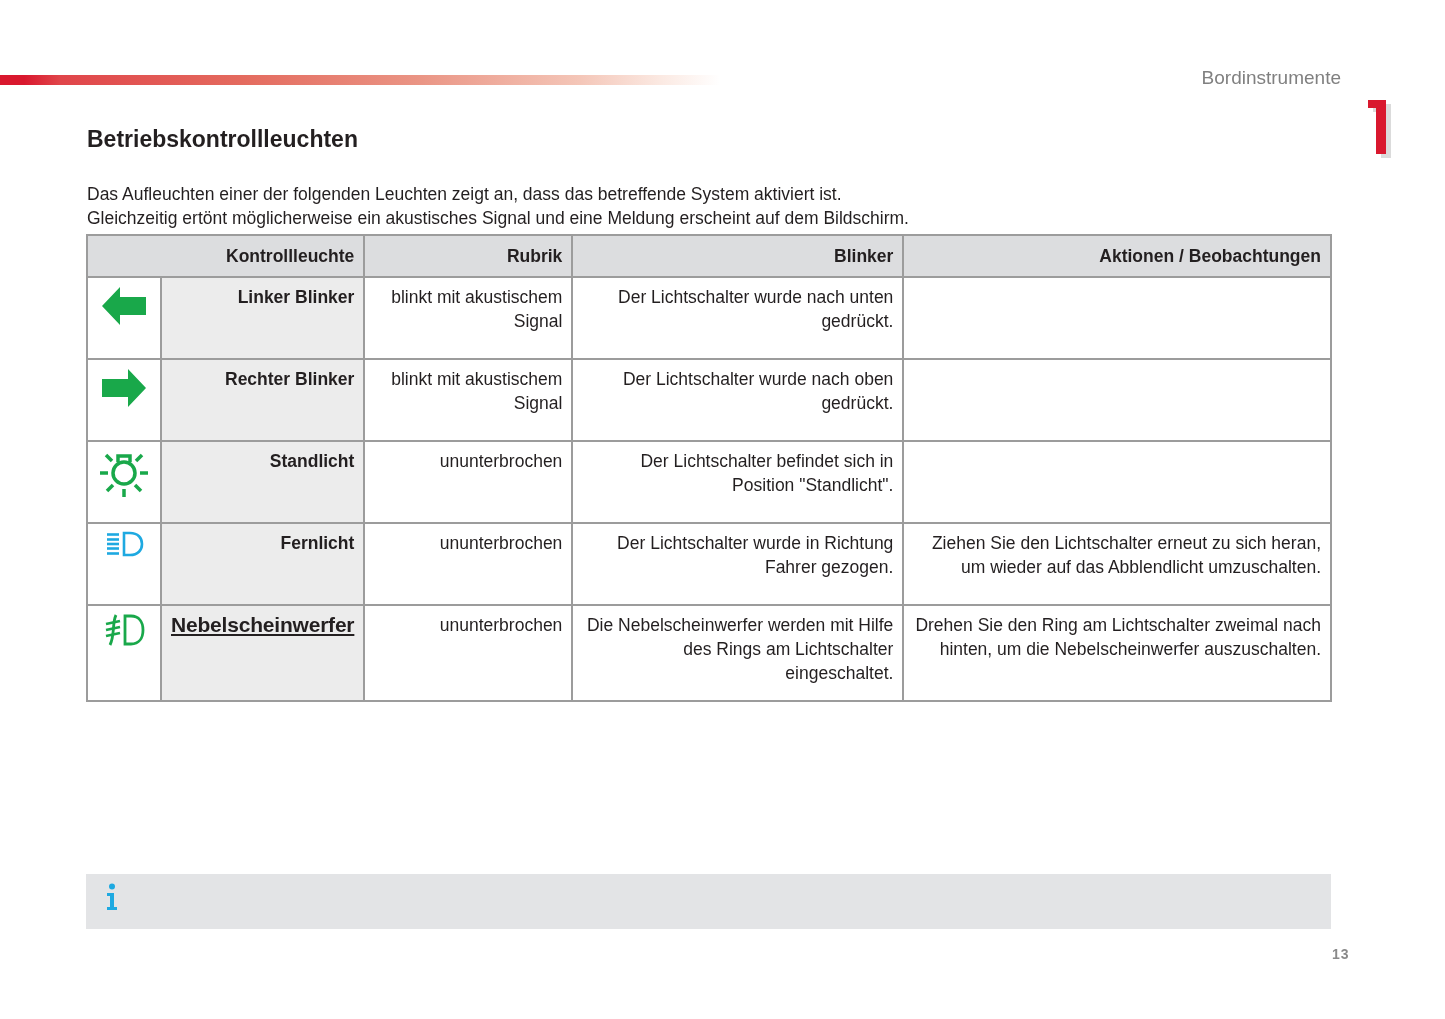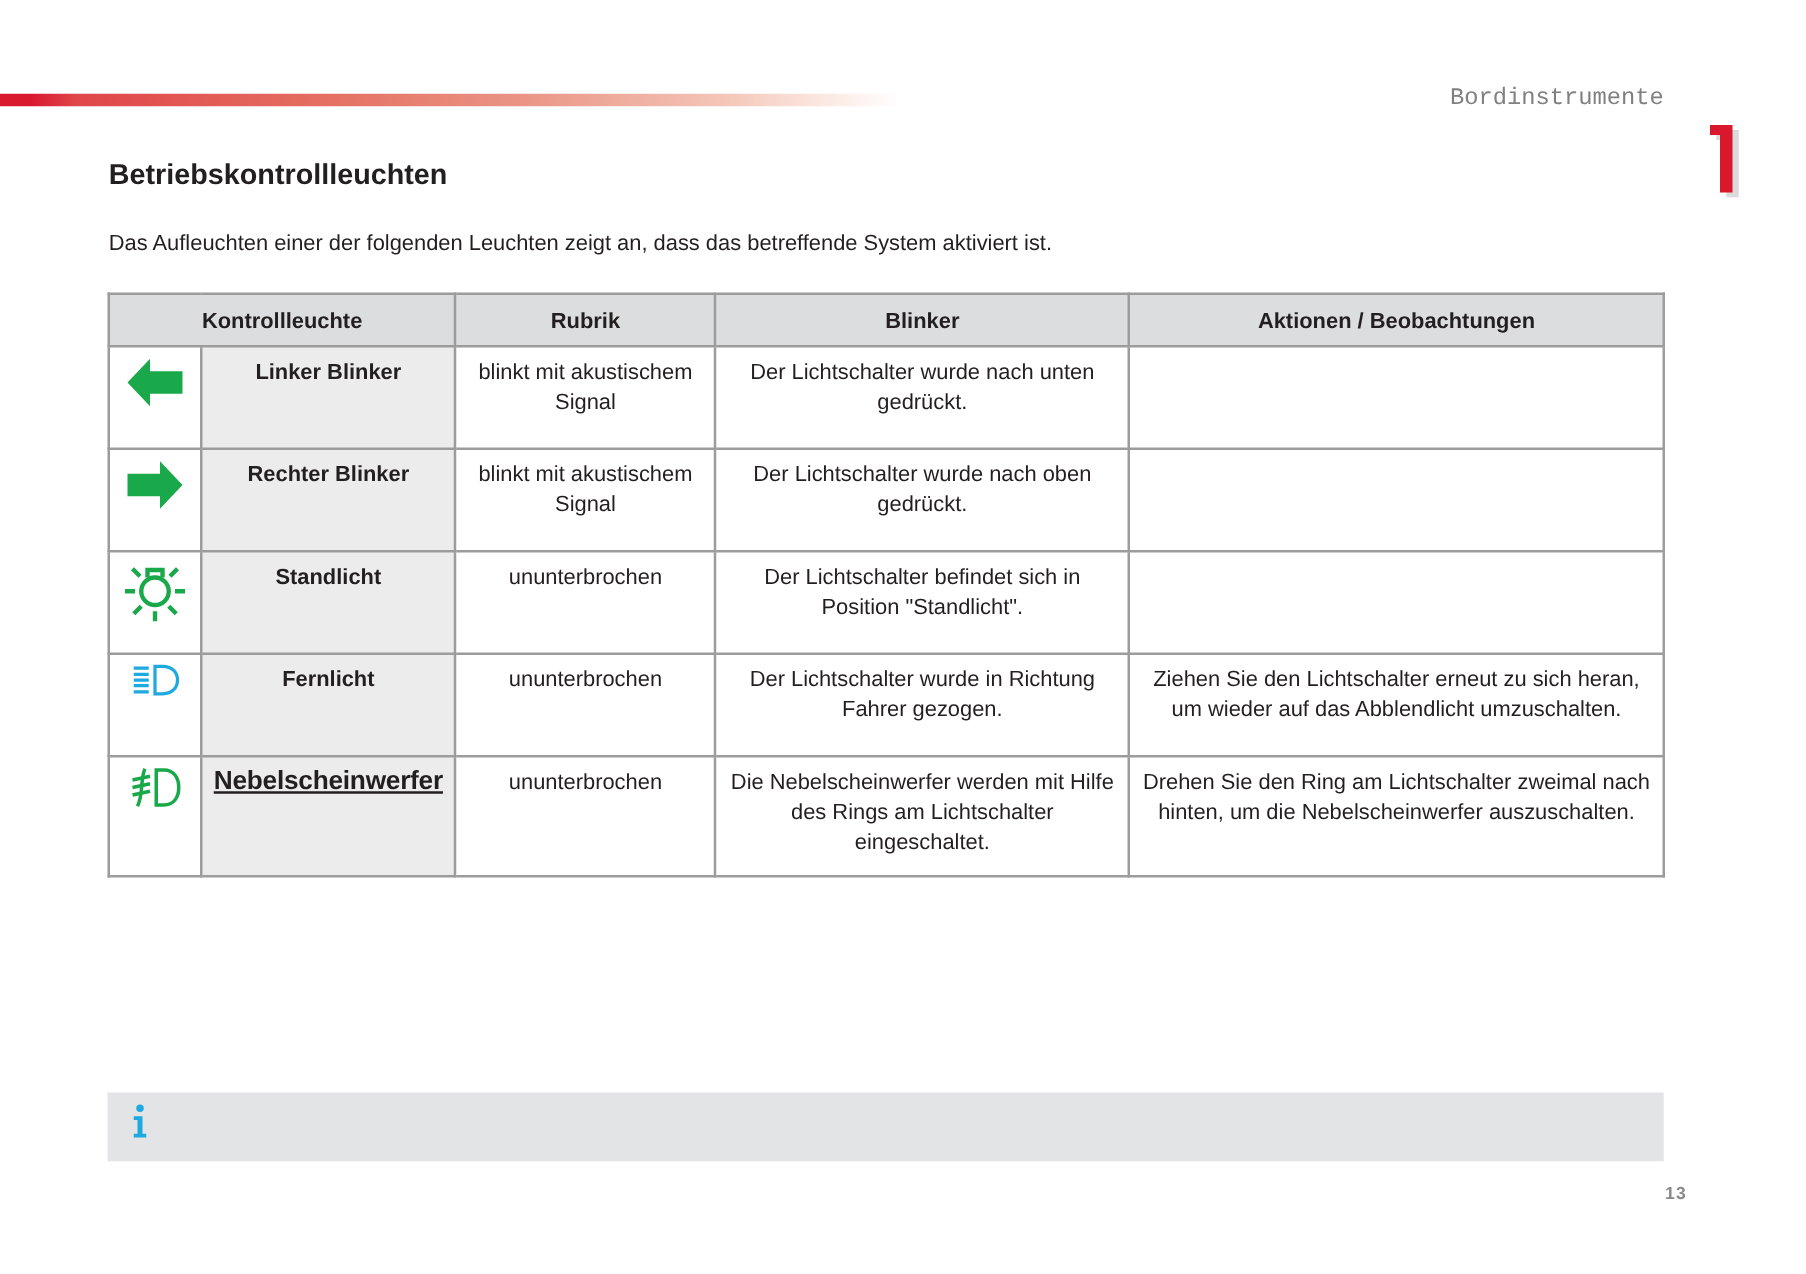--- a/index.html
+++ b/index.html
@@ -7,22 +7,22 @@
     width: 1445px; height: 1019px; position: relative; overflow: hidden;
     background: #ffffff;
     font-family: "Liberation Sans", sans-serif;
     color: #231f20;
   }
   .top-bar {
     position: absolute; left: 0; top: 75px; width: 720px; height: 10px;
     background: linear-gradient(to right, #d9182e 0px, #d9182e 24px, #e0454a 60px, #e46a5e 240px, #ea9585 420px, #f4c6b8 580px, #fbe9e2 660px, rgba(255,255,255,0) 720px);
   }
   .chapter-name {
-    position: absolute; right: 114px; top: 67px;
-    font-size: 19px; color: #808080; font-family: Liberation Mono, monospace;
+    position: absolute; right: 104px; top: 67px;
+    font-size: 19px; color: #808080;
   }
   .chapter-num {
     position: absolute; left: 1366px; top: 96px; width: 32px; height: 62px;
   }
   .section-title {
     position: absolute; left: 87px; top: 126px;
     font-size: 23px; font-weight: bold; color: #231f20; margin: 0;
   }
   .intro {
     position: absolute; left: 87px; top: 162px;
@@ -31,21 +31,21 @@
   table.lights {
     position: absolute; left: 86px; top: 234px;
     border-collapse: collapse;
     width: 1246px;
     font-size: 17.5px; line-height: 24px;
   }
   table.lights td, table.lights th {
     border: 2px solid #9c9c9c;
     vertical-align: top;
     padding: 7px 9px 0 9px;
-    text-align: center;
+    text-align: right;
   }
   table.lights th {
     background: #dcdddf; font-weight: bold; height: 40px; vertical-align: middle;
     padding: 0 9px;
   }
   td.icon-cell { width: 51px; padding: 0; vertical-align: middle; text-align: center; background: #fff; }
   td.name-cell { background: #ececec; font-weight: bold; width: 153px; }
   td.name-small { font-size: 21px; letter-spacing: -0.2px; text-decoration: underline; }
   td.zustand { width: 188px; background: #fff; }
   td.ursache { width: 311px; background: #fff; }
@@ -75,20 +75,21 @@
 <div class="chapter-num">
   <svg width="32" height="62" viewBox="0 0 32 62">
     <polygon points="4,6 22,6 22,60 12,60 12,14 4,14" fill="#b0b0b0" opacity="0.45" transform="translate(3,2)"></polygon>
     <polygon points="2,4 20,4 20,58 10,58 10,12 2,12" fill="#d9182e"></polygon>
   </svg>
 </div>
 
 <h1 class="section-title">Betriebskontrollleuchten</h1>
 <div class="intro">
   <div>Das Aufleuchten einer der folgenden Leuchten zeigt an, dass das betreffende System aktiviert ist.</div>
+  <div>Gleichzeitig ertönt möglicherweise ein akustisches Signal und eine Meldung erscheint auf dem Bildschirm.</div>
 </div>
 
 <table class="lights">
   <thead>
     <tr>
       <th colspan="2">Kontrollleuchte</th>
       <th>Rubrik</th>
       <th>Blinker</th>
       <th>Aktionen / Beobachtungen</th>
     </tr>

